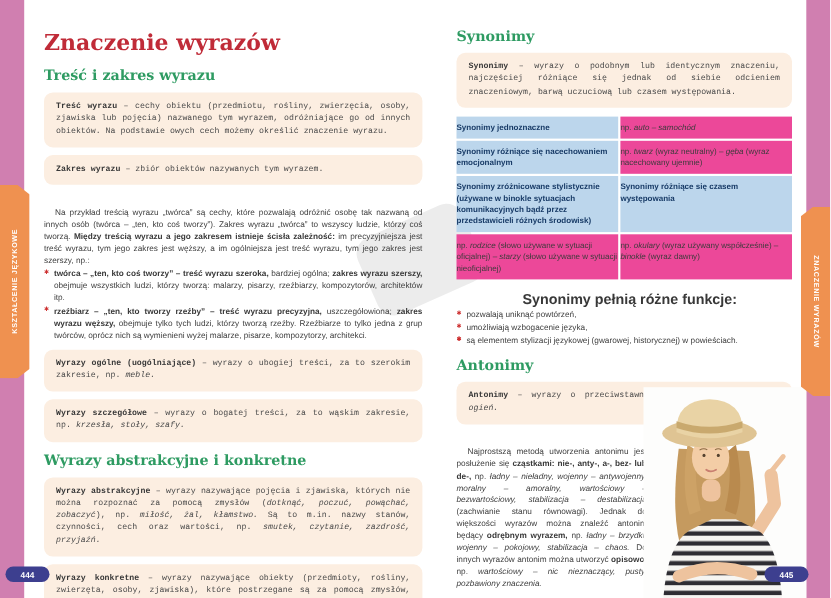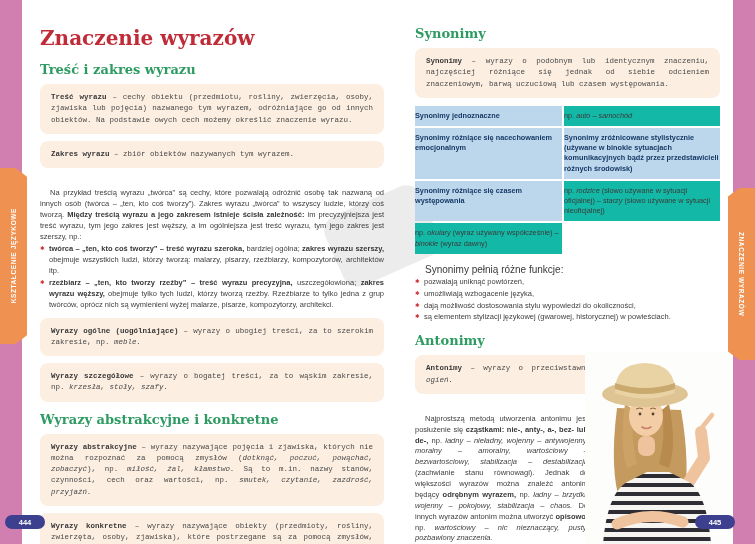--- a/index.html
+++ b/index.html
@@ -45,22 +45,22 @@
   .para{text-indent:10px;margin:20px 0 2px;}
   .b{font-weight:700;color:#383838;}
   .i{font-style:italic;}
   .star-list{list-style:none;margin:2px 0 4px;padding:0;}
   .star-list li{position:relative;padding-left:9px;margin:0 0 1px;}
   .star-ico{position:absolute;left:0;top:1px;color:#cc2b2b;font-size:5.5px;}
   
   .syn-table{display:grid;grid-template-columns:147px 156px;gap:2px;margin:8px 0 10px;}
   .cell{padding:5px 0;font-size:7.3px;line-height:1.4;}
   .cell-label{background:#bcd6ec;font-weight:700;color:#173a66;}
-  .cell-value{background:#14b8a6;color:#3b3b3b;}
-  .fn-intro{font-weight:400;color:#383838;font-size:10px;margin:2px 0 2px;text-indent:10px;}
+  .cell-value{background:#ec4899;color:#3b3b3b;}
+  .fn-intro{font-weight:700;color:#383838;font-size:13px;margin:2px 0 2px;text-indent:10px;text-align:center;}
   
   .anton-para{width:173px;}
   
   .photo{position:absolute;left:585px;top:352px;width:148px;height:192px;z-index:2;overflow:hidden;background:#fdfdfc;}
 </style>
 </head>
 <body>
 
 <div class="spread">
 
@@ -107,39 +107,39 @@
   </div>
 
   <div class="page-col right">
     <h2 class="section-heading" style="margin-top:0;">Synonimy</h2>
     <div class="def-box"><span class="b">Synonimy</span><span> – wyrazy o podobnym lub identycznym znaczeniu, najczęściej różniące się jednak od siebie odcieniem znaczeniowym, barwą uczuciową lub czasem występowania.</span></div>
 
     <div class="syn-table">
       <div class="cell cell-label">Synonimy jednoznaczne</div>
       <div class="cell cell-value"><span>np. </span><span class="i">auto – samochód</span></div>
       <div class="cell cell-label">Synonimy różniące się nacechowaniem emocjonalnym</div>
+      <div class="cell cell-value"><span>np. </span><span class="i">twarz</span><span> (wyraz neutralny) – </span><span class="i">gęba</span><span> (wyraz nacechowany ujemnie)</span></div>
       <div class="cell cell-label">Synonimy zróżnicowane stylistycznie (używane w binokle sytuacjach komunikacyjnych bądź przez przedstawicieli różnych środowisk)</div>
       <div class="cell cell-label">Synonimy różniące się czasem występowania</div>
       <div class="cell cell-value"><span>np. </span><span class="i">rodzice</span><span> (słowo używane w sytuacji oficjalnej) – </span><span class="i">starzy</span><span> (słowo używane w sytuacji nieoficjalnej)</span></div>
       <div class="cell cell-value"><span>np. </span><span class="i">okulary</span><span> (wyraz używany współcześnie) – </span><span class="i">binokle</span><span> (wyraz dawny)</span></div>
     </div>
 
     <p class="fn-intro">Synonimy pełnią różne funkcje:</p>
     <ul class="star-list body-text">
       <li>
         <span class="star-ico">✱</span>
         <span>pozwalają uniknąć powtórzeń,</span>
       </li>
       <li>
         <span class="star-ico">✱</span>
         <span>umożliwiają wzbogacenie języka,</span>
       </li>
       <li>
         <span class="star-ico">✱</span>
-        <span>dają możliwość dostosowania stylu wypowiedzi do okoliczności,</span>
       </li>
       <li>
         <span class="star-ico">✱</span>
         <span>są elementem stylizacji językowej (gwarowej, historycznej) w powieściach.</span>
       </li>
     </ul>
 
     <h2 class="section-heading">Antonimy</h2>
     <div class="def-box"><span class="b">Antonimy</span><span> – wyrazy o przeciwstawnym znaczeniu, np. </span><span class="i">woda – ogień.</span></div>
 

